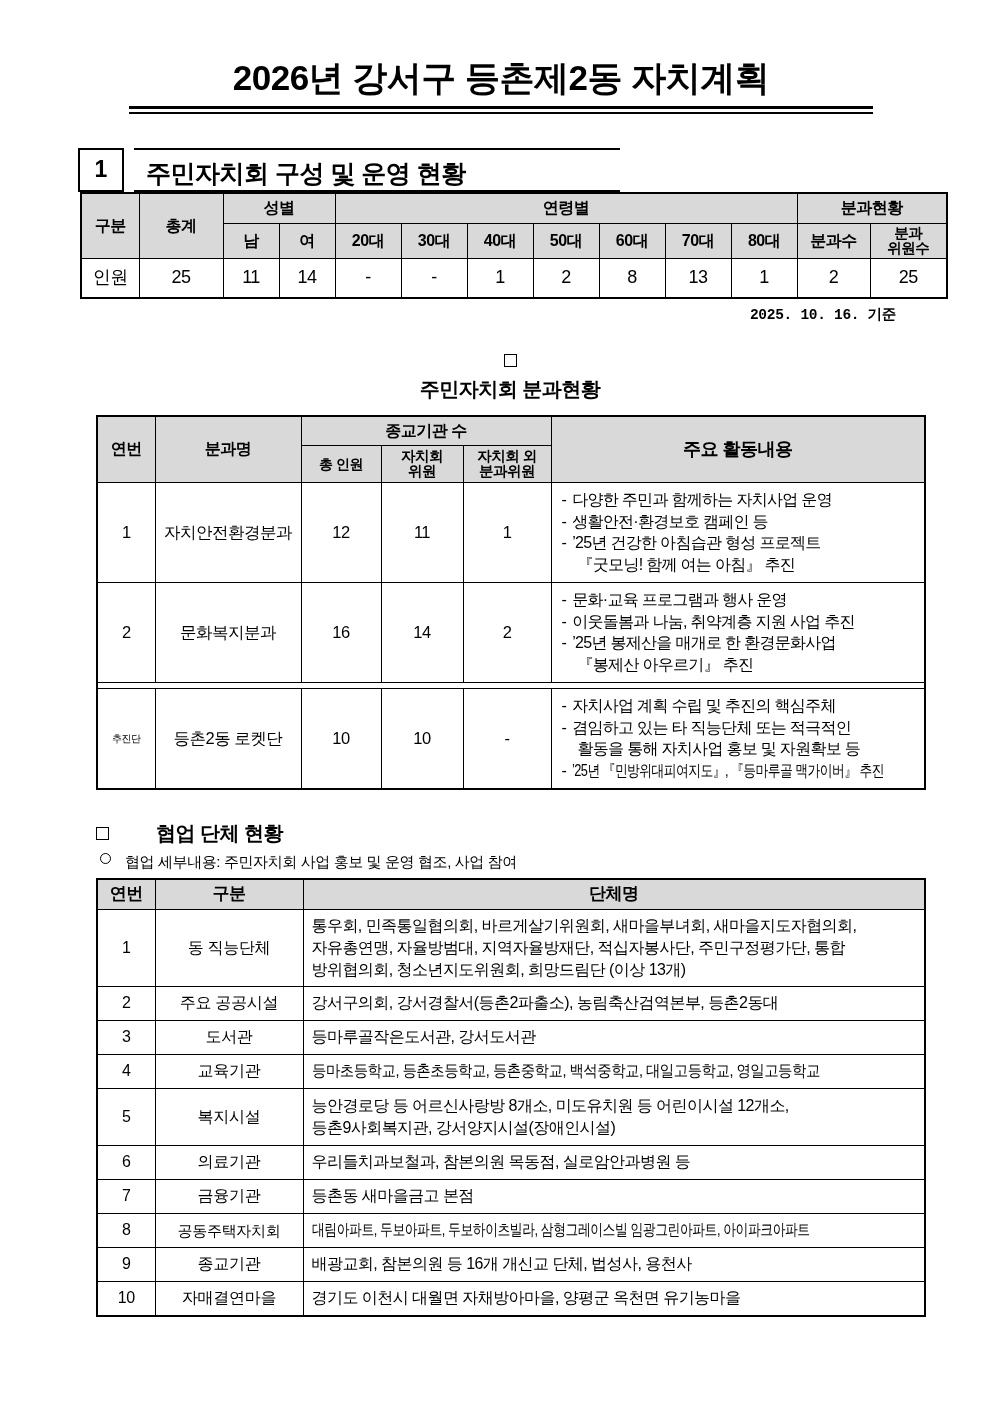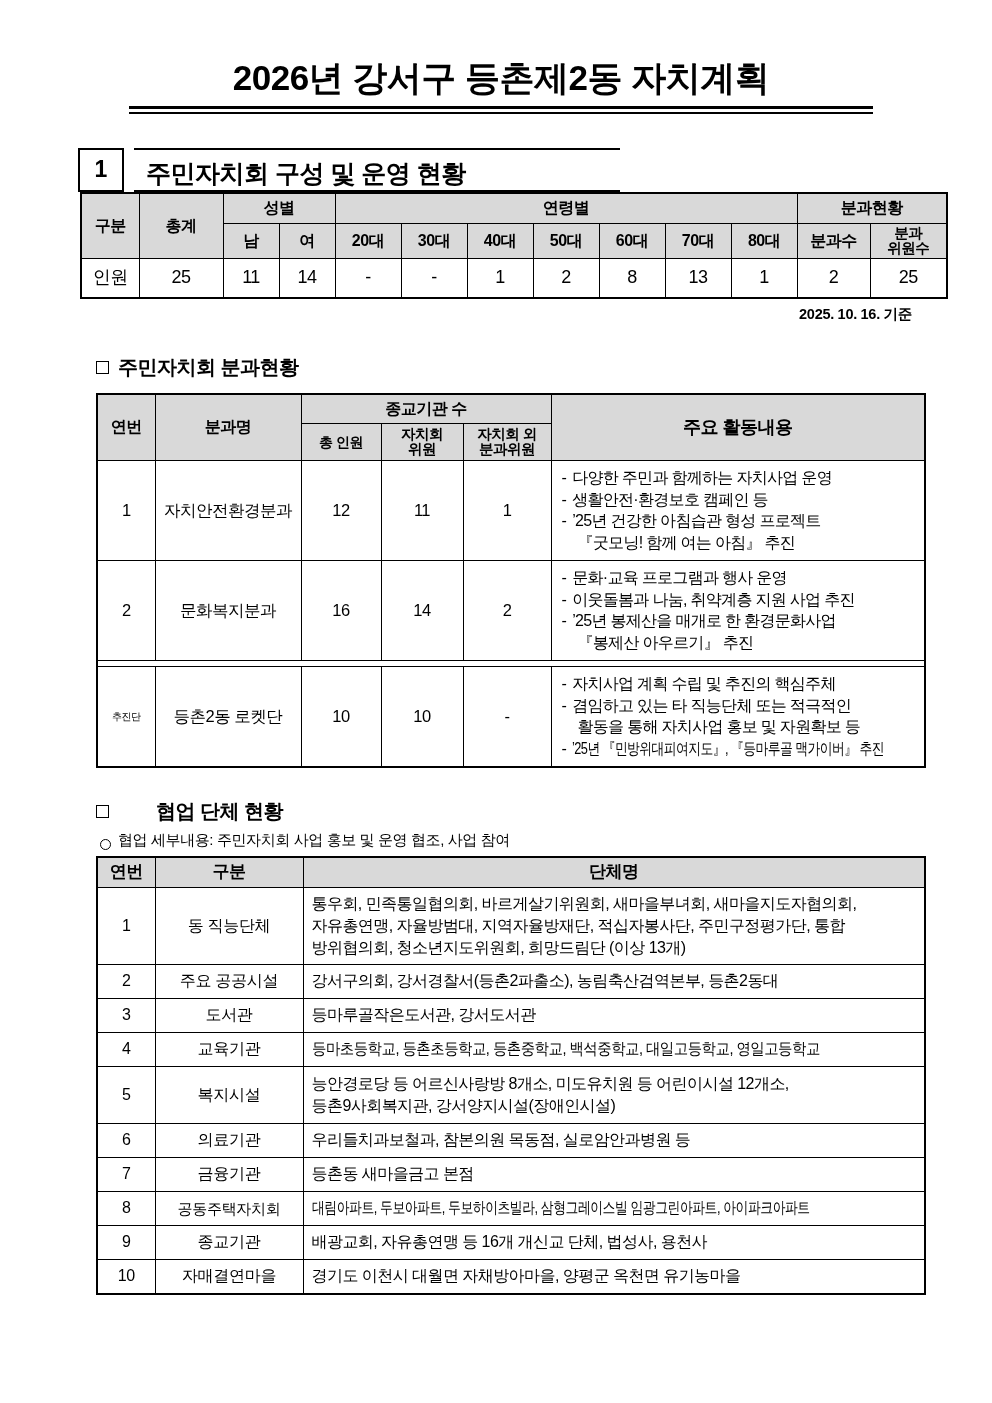--- a/index.html
+++ b/index.html
@@ -88,30 +88,30 @@
     white-space: nowrap;
   }
   .sub-head .bullet-sq {
     display: inline-block;
     width: 13px;
     height: 13px;
     border: 1.6px solid #000;
     box-sizing: border-box;
   }
   .h2-a { margin: 22px 0 10px 0; }
-  .h2-b { margin: 30px 0 12px 18px; }
+  .h2-b { margin: 30px 0 12px 18px; flex-direction: column; }
   .h2-c { margin: 30px 0 6px 18px; gap: 47px; }
 
   .note-line {
     font-size: 15px;
     letter-spacing: -0.4px;
     margin: 0 0 6px 22px;
     display: flex;
-    align-items: flex-end;
-    gap: 7px;
+    align-items: flex-start;
+    gap: 14px;
     white-space: nowrap;
   }
   .note-line .bullet-ci {
     display: inline-block;
     width: 11px;
     height: 11px;
     border: 1.5px solid #000;
     border-radius: 50%;
     box-sizing: border-box;
   }
@@ -144,21 +144,22 @@
   #tbl-status th { font-size: 16px; height: 26px; }
   #tbl-status td { height: 38px; font-size: 18px; }
   #tbl-status .tall { height: 64px; }
   .two-line { line-height: 1.05; font-size: 14.5px; }
 
   .date-note {
     text-align: right;
     font-size: 14.5px;
     font-weight: bold;
     letter-spacing: -0.3px;
-    margin: 6px 12px 0 0;
+    margin: 6px 28px 0 0;
+    font-family: Liberation Mono, monospace;
   }
 
   
   #tbl-branch { width: 830px; margin-left: 18px; }
   #tbl-branch th { height: 28px; }
   #tbl-branch td { font-size: 16.5px; }
   #tbl-branch td.act {
     text-align: left;
     padding: 6px 6px 6px 10px;
     font-size: 16px;
@@ -467,21 +468,21 @@
         <td>8</td>
         <td class="grp" style="font-size:15px">공동주택자치회</td>
         <td class="names">
           <span class="ln"><span class="sq80">대림아파트, 두보아파트, 두보하이츠빌라, 삼형그레이스빌 임광그린아파트, 아이파크아파트</span></span>
         </td>
       </tr>
       <tr>
         <td>9</td>
         <td class="grp">종교기관</td>
         <td class="names">
-          <span class="ln">배광교회, 자유총연맹 등 16개 개신교 단체, 법성사, 용천사</span>
+          <span class="ln">배광교회, 참본의원 등 16개 개신교 단체, 법성사, 용천사</span>
         </td>
       </tr>
       <tr>
         <td>10</td>
         <td class="grp">자매결연마을</td>
         <td class="names">
           <span class="ln">경기도 이천시 대월면 자채방아마을, 양평군 옥천면 유기농마을</span>
         </td>
       </tr>
     </tbody>

